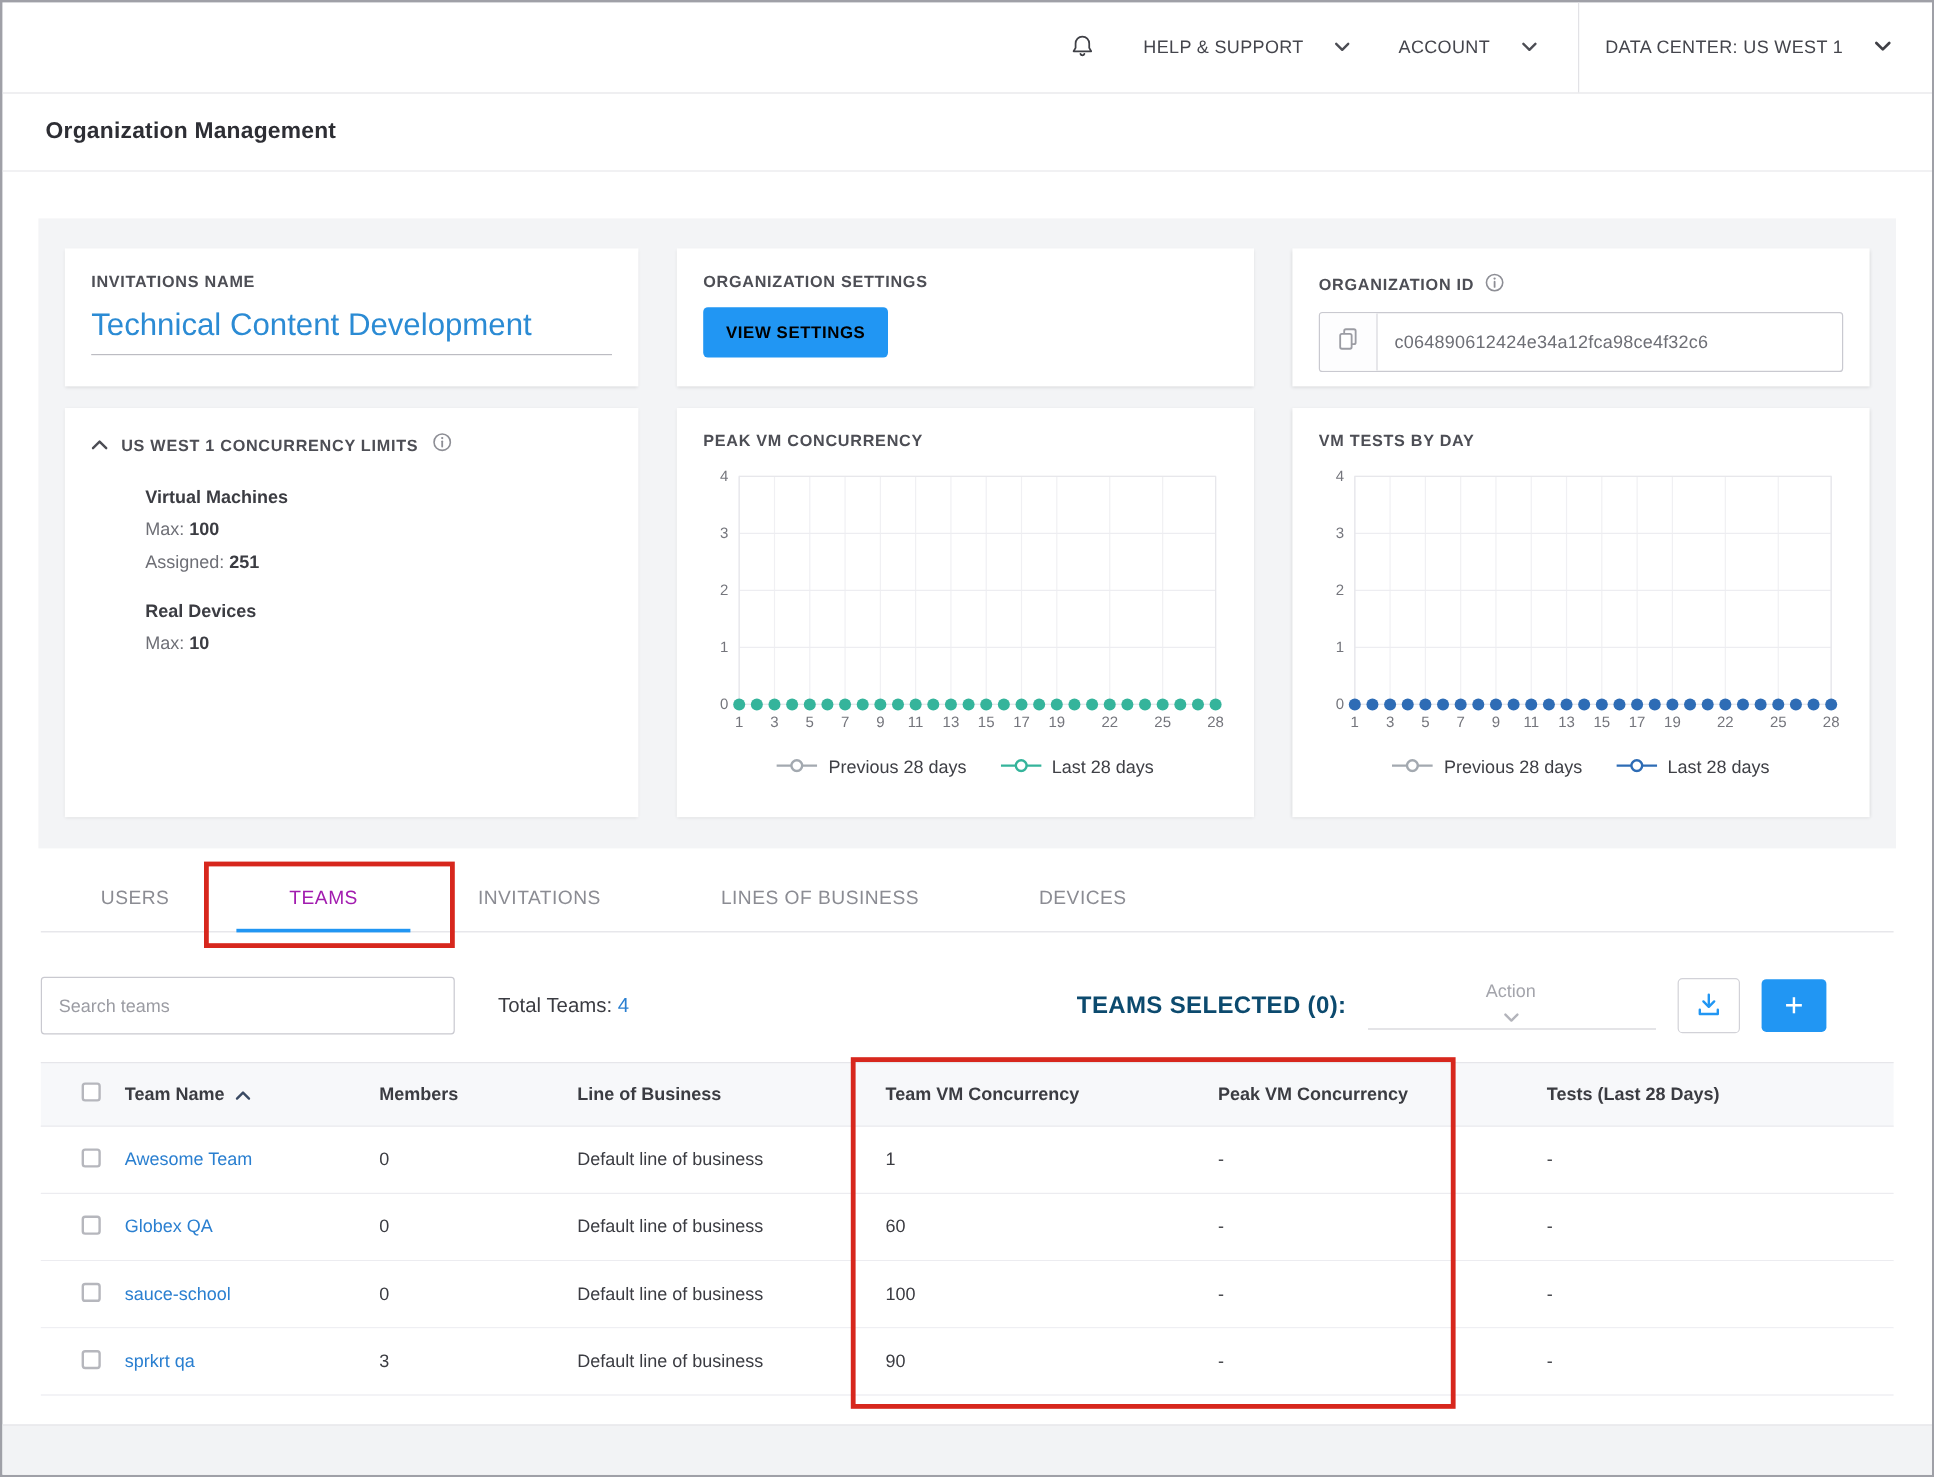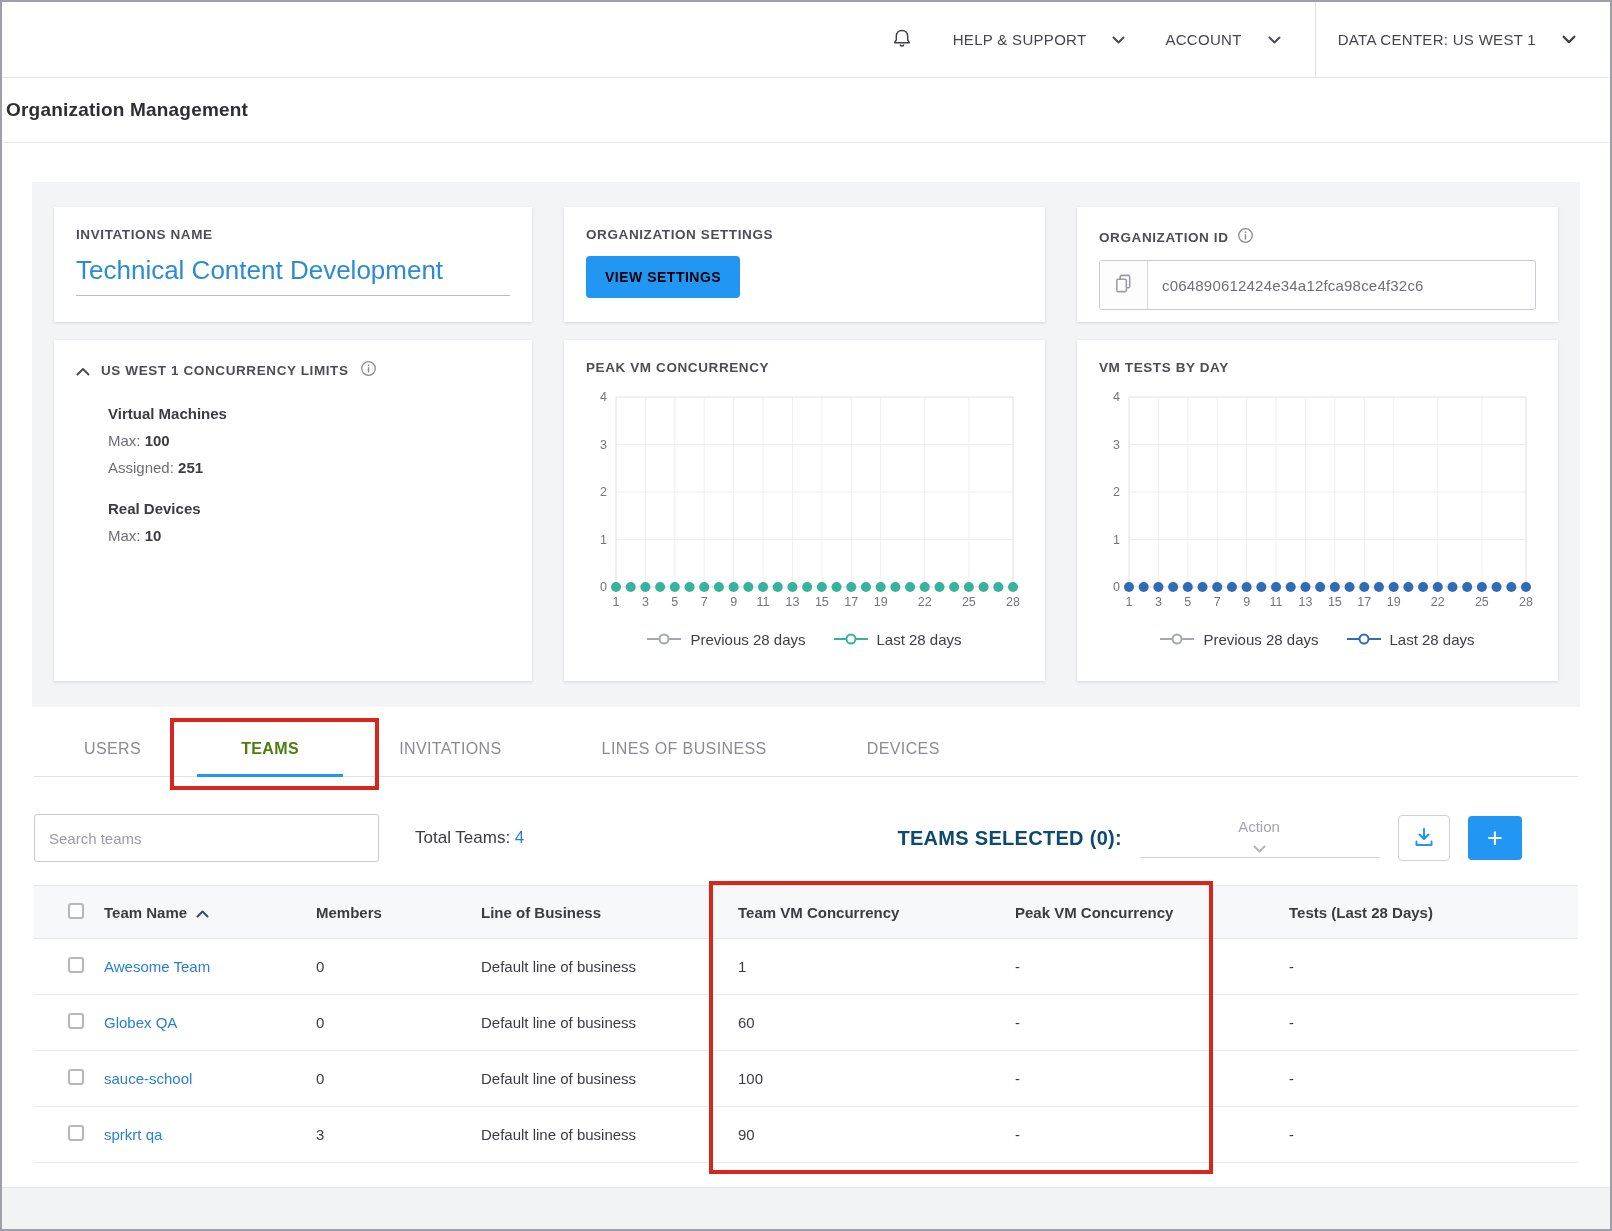--- a/index.html
+++ b/index.html
@@ -8,51 +8,51 @@
   .page { width:1612px; height:1231px; background:#fff; border:2px solid #9fa0a7; position:relative; overflow:hidden; }
 
   
   .topbar { height:76px; display:flex; align-items:center; justify-content:flex-end; border-bottom:1px solid #e4e4e8; padding-right:34px; }
   .icon-btn { background:none; border:none; cursor:pointer; display:flex; align-items:center; }
   .topbar-item { display:flex; align-items:center; gap:26px; font-size:15px; color:#44454c; letter-spacing:0.3px; margin-left:40px; cursor:pointer; height:100%; }
   .topbar-divider { width:1px; height:100%; background:#e2e2e6; margin-left:34px; }
   .topbar-item.dc { margin-left:0; padding-left:22px; }
 
   
-  .titlebar { height:65px; display:flex; align-items:center; padding-left:4px; border-bottom:1px solid #e8e8ec; }
+  .titlebar { height:65px; display:flex; align-items:center; padding-left:36px; border-bottom:1px solid #e8e8ec; }
   .titlebar h1 { font-size:19px; font-weight:700; color:#2d2e34; letter-spacing:0.2px; }
 
   
   .cards-wrap { margin:39px 30px 0; background:#f3f4f6; padding:25px 22px 26px; }
   .cards-grid { display:grid; grid-template-columns:1fr 1fr 1fr; column-gap:32px; row-gap:18px; }
   .card { background:#fff; box-shadow:0 1px 3px rgba(0,0,0,0.12); padding:20px 22px; }
   .card.small { height:115px; }
   .card.tall { height:341px; }
   .card-label { font-size:13.5px; font-weight:700; color:#4d4e55; letter-spacing:0.6px; display:flex; align-items:center; gap:8px; }
   .org-name-value { margin-top:13px; font-size:26px; color:#2b8bd4; padding-bottom:9px; border-bottom:1px solid #bcbcc2; white-space:nowrap; overflow:hidden; }
   .view-settings-btn { margin-top:14px; display:inline-block; background:#2196f3; color:#000000; font-size:14px; font-weight:700; letter-spacing:0.5px; padding:13px 19px; border-radius:4px; border:none; cursor:pointer; }
   .org-id-field { margin-top:13px; display:flex; align-items:center; height:50px; border:1px solid #c9c9d0; border-radius:3px; overflow:hidden; background:#fff; }
   .copy-box { width:48px; height:100%; border-right:1px solid #d8d8dd; display:flex; align-items:center; justify-content:center; cursor:pointer; background:#fdfdfe; flex:0 0 auto; }
   .org-id-text { padding-left:14px; font-size:15px; color:#6e6f76; letter-spacing:0.2px; }
 
   .limits-head { display:flex; align-items:center; gap:11px; }
-  .limits-body { margin-left:32px; }
+  .limits-body { margin-left:45px; }
   .sub-heading { margin-top:24px; font-size:15px; font-weight:700; color:#3b3c42; }
   .kv { margin-top:10px; font-size:15px; color:#6e6f76; }
   .kv b { color:#3b3c42; font-weight:700; }
 
   .chart { margin-top:8px; display:block; }
   .chart text { font-family:"Liberation Sans", sans-serif; }
   .legend { display:flex; justify-content:center; align-items:center; gap:28px; margin-top:8px; font-size:15px; color:#3f4046; }
   .legend-item { display:flex; align-items:flex-start; gap:9px; }
 
   
   .tabs { margin:14px 32px 0; display:flex; border-bottom:1px solid #e2e2e6; height:56px; }
   .tab { padding:0 50px; font-size:16px; letter-spacing:0.4px; color:#8b8c93; display:flex; align-items:center; position:relative; cursor:pointer; }
-  .tab.active { color:#4d7c0f; font-weight:700; }
+  .tab.active { color:#a21caf; font-weight:400; }
   .tab.active::after { content:''; position:absolute; left:6px; right:6px; bottom:-1px; height:3px; background:#2196f3; }
 
   
   .toolbar { margin:37px 88px 0 32px; display:flex; align-items:center; }
   .search-input { width:345px; height:48px; border:1px solid #c9c9d0; border-radius:3px; padding:0 14px; font-size:15px; color:#3b3c42; font-family:"Liberation Sans", sans-serif; outline:none; }
   .search-input::placeholder { color:#9b9ca3; }
   .total { margin-left:36px; font-size:17px; color:#3b3c42; }
   .total-value { color:#2a7fd0; }
   .flex-spacer { flex:1; }
   .selected-label { font-size:20px; font-weight:700; color:#0c4a6e; letter-spacing:0.3px; }

